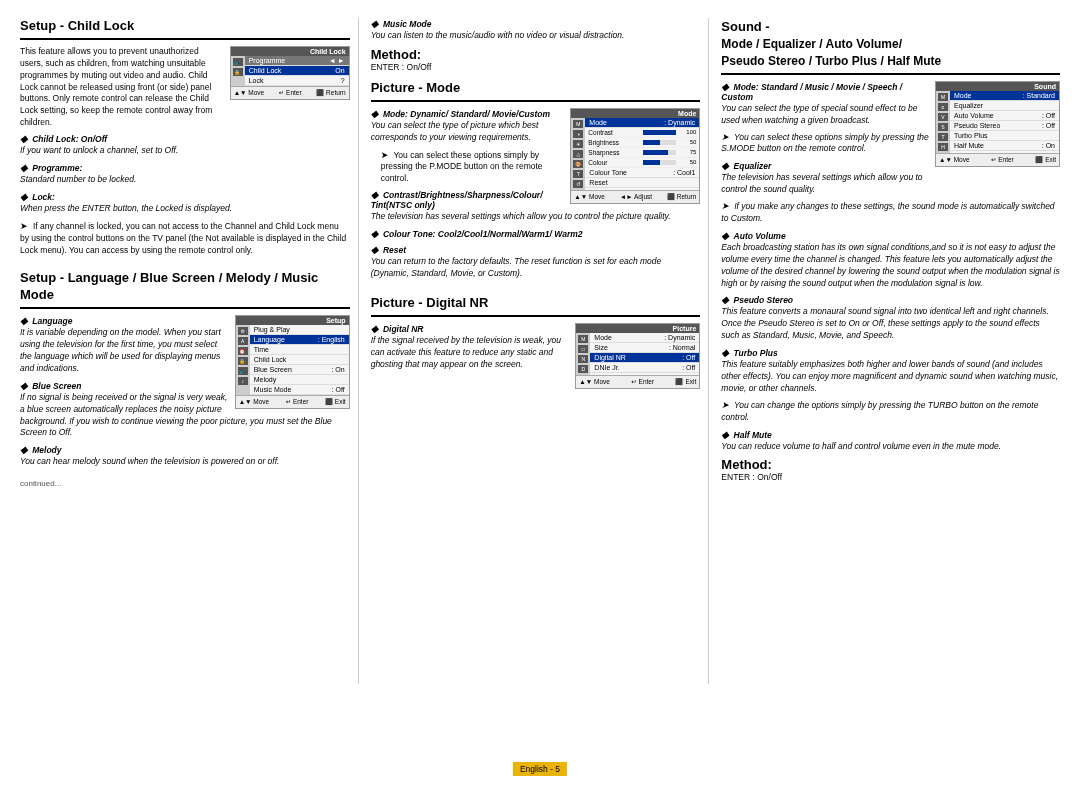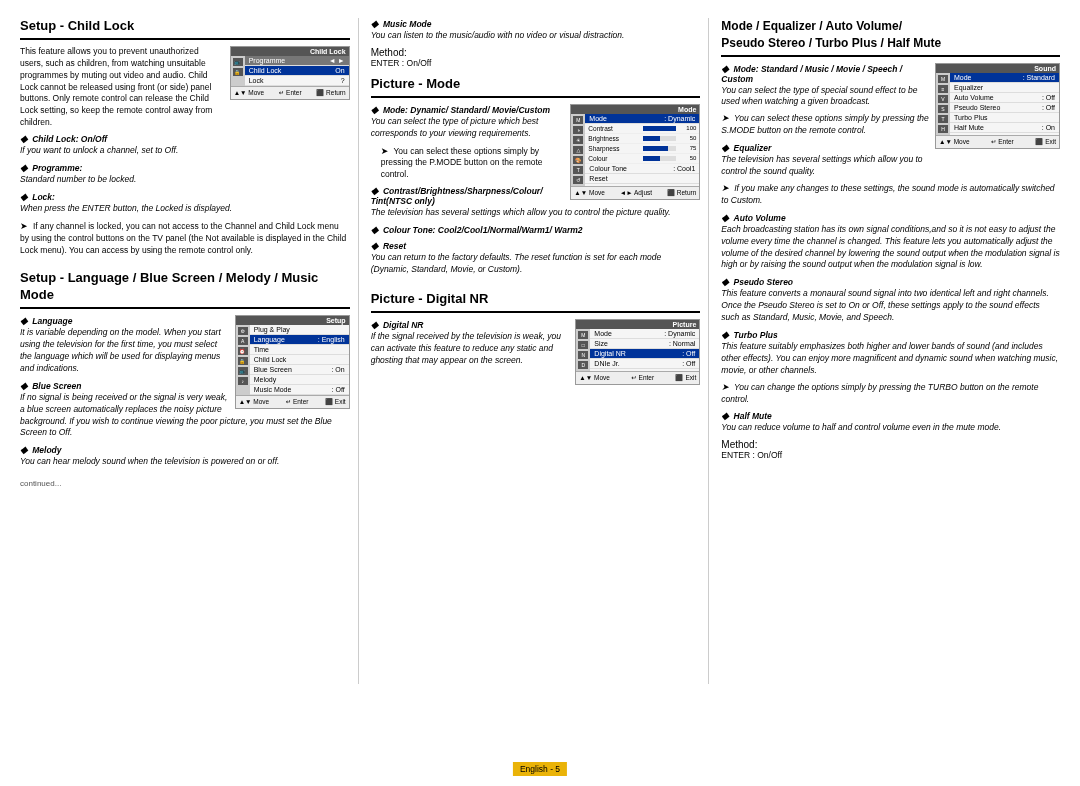--- a/index.html
+++ b/index.html
@@ -92,21 +92,21 @@
       align-items: center;
       justify-content: center;
       color: #fff;
       font-size: 5px;
     }
     .tv-body {
       display: flex;
     }
     .tv-content { flex: 1; }
 
-    .method-label { font-weight: normal; font-size: 10px; }
+    .method-label { font-weight: bold; font-size: 13px; }
     .method-value { font-size: 8.5px; }
 
     .section { margin-bottom: 10px; }
     .clearfix::after { content: ''; display: table; clear: both; }
 
     .right-heading {
       font-size: 13px;
       font-weight: bold;
       border-bottom: 2px solid #000;
       padding-bottom: 3px;
@@ -442,20 +442,21 @@
         <span class="diamond">◆</span>
         <span class="bullet-title">Digital NR</span>
         <p>If the signal received by the television is weak, you can activate this feature to reduce any static and ghosting that may appear on the screen.</p>
       </div>
     </div>
   </div>
 
   <div class="col-right">
     <div class="section clearfix">
       <div class="right-heading">
+        <div class="sound-line">Sound -</div>
         <div class="sub-line">Mode / Equalizer / Auto Volume/</div>
         <div class="sub-line">Pseudo Stereo / Turbo Plus / Half Mute</div>
       </div>
 
       <div class="tv-screen-sound">
         <div class="tv-top-bar">Sound</div>
         <div class="tv-body">
           <div class="tv-icon-col">
             <div class="tv-icon-box">M</div>
             <div class="tv-icon-box">≡</div>

